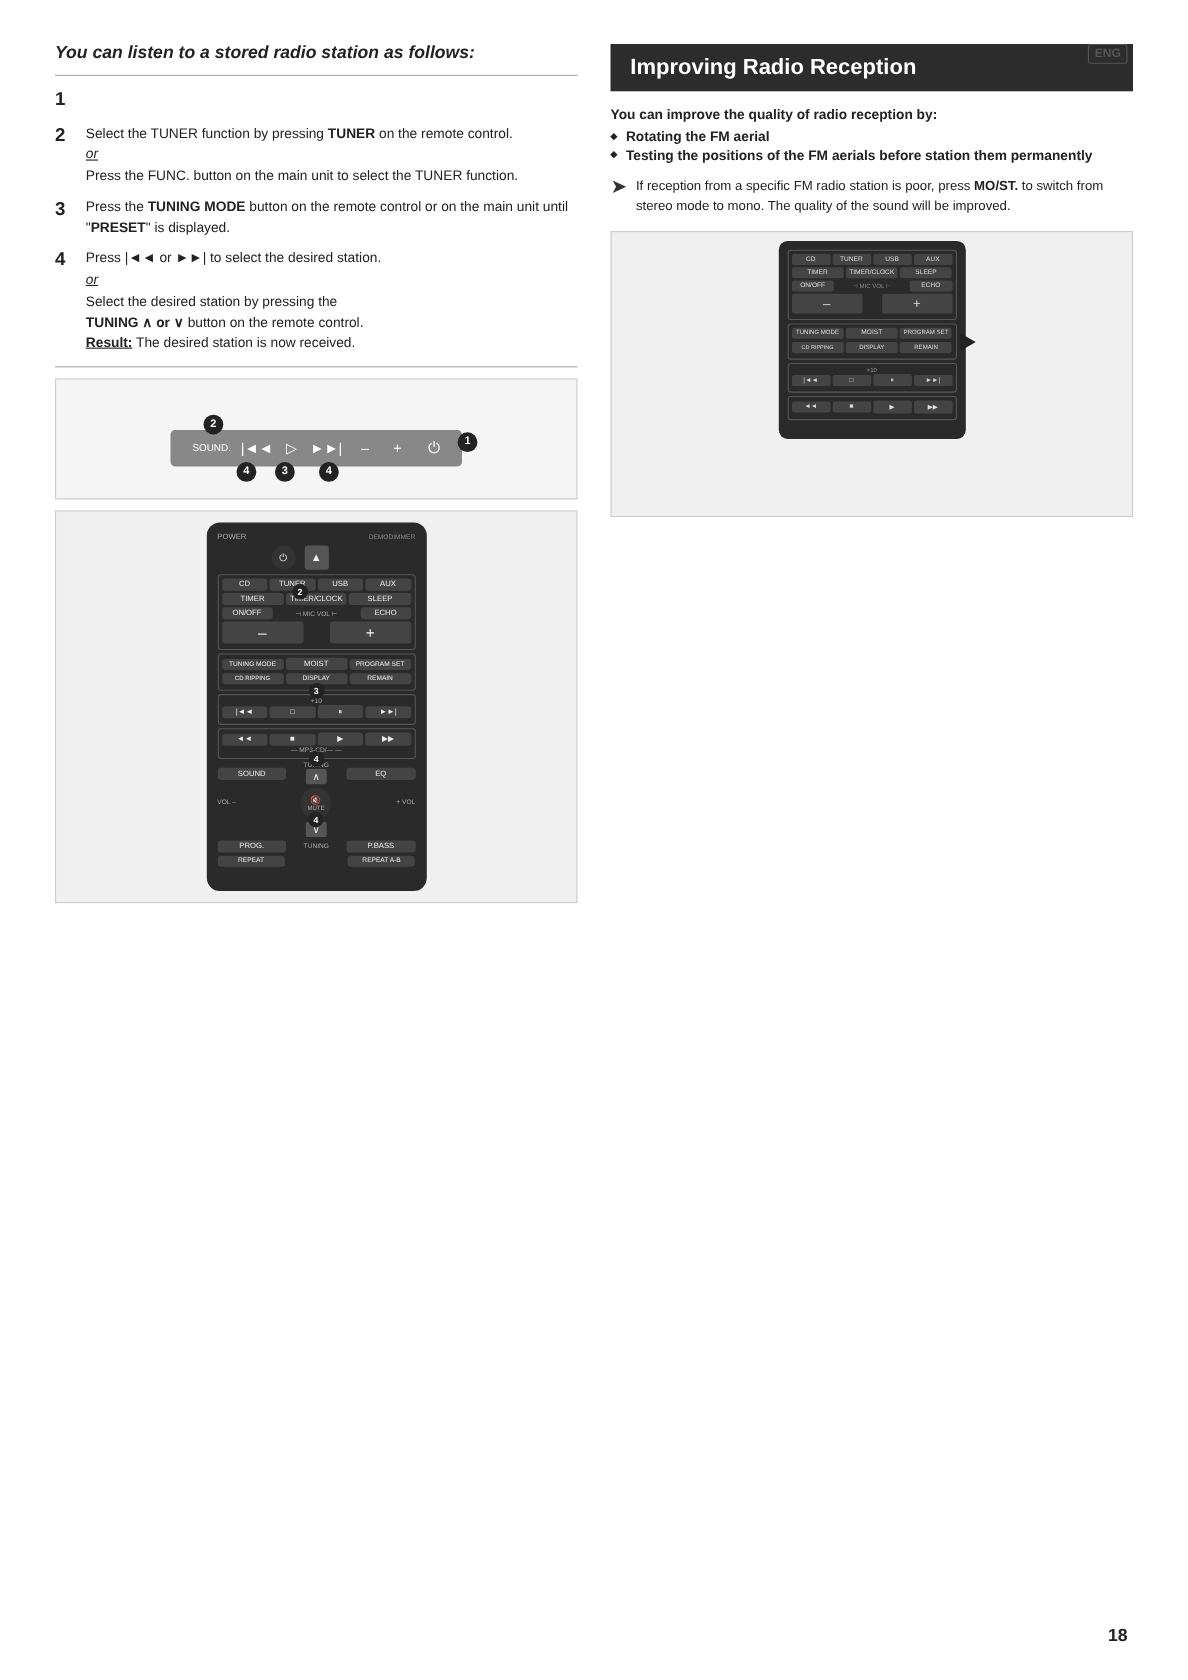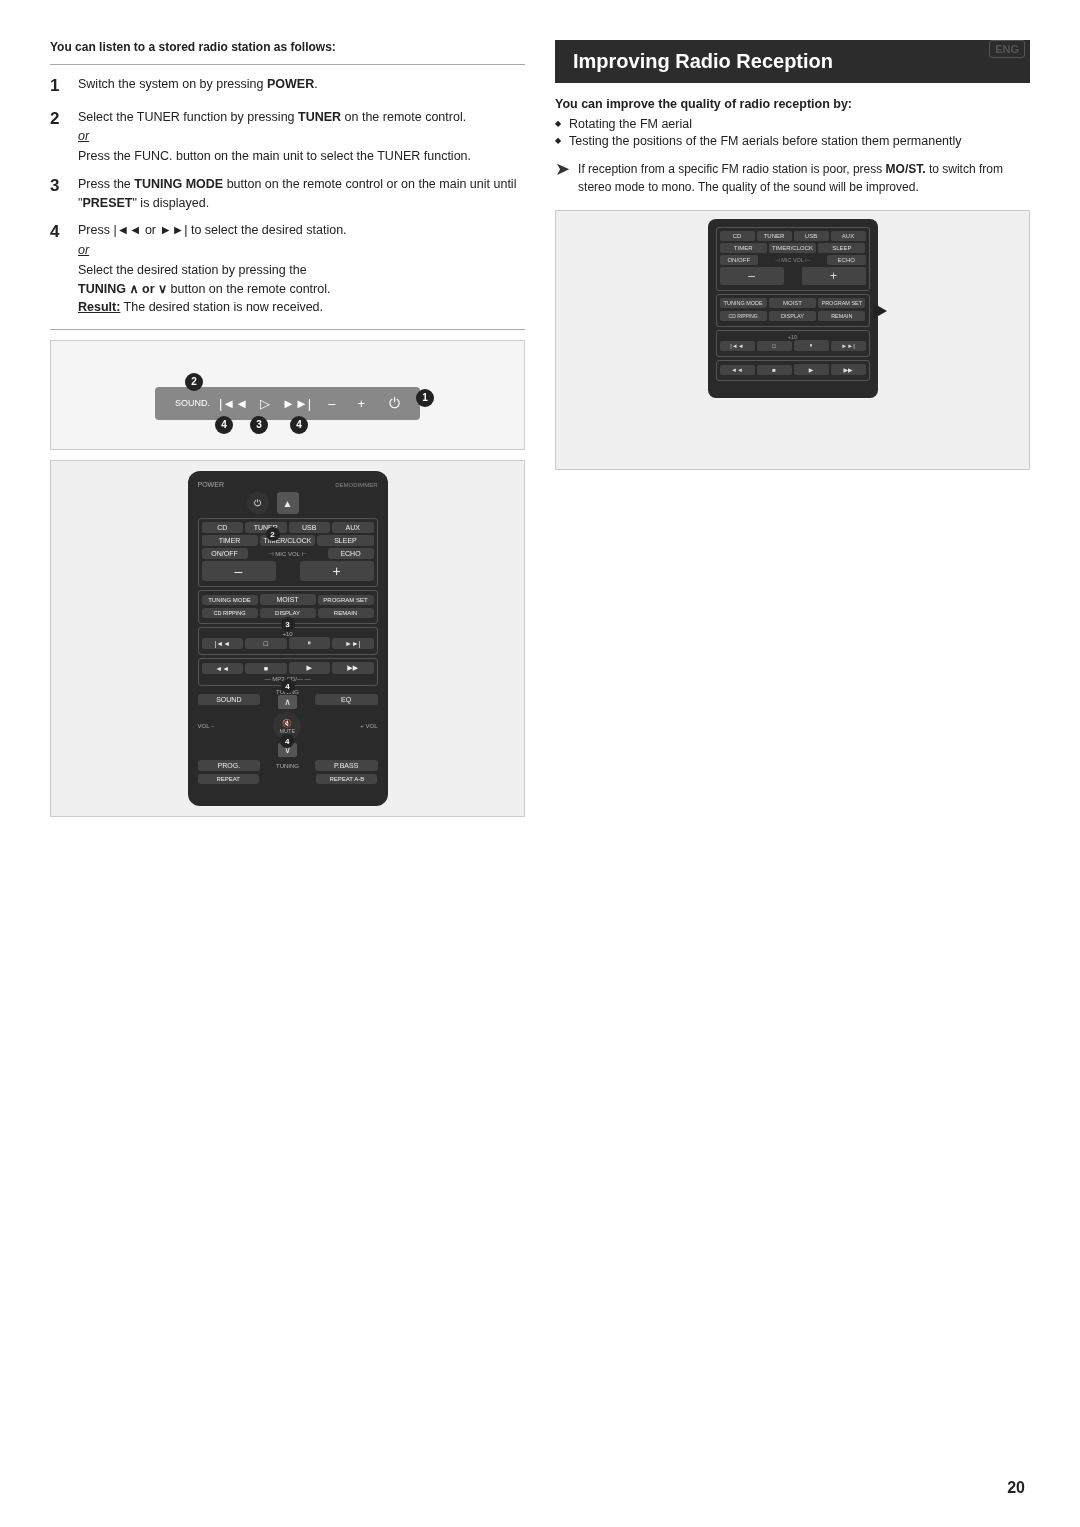--- a/index.html
+++ b/index.html
@@ -39,22 +39,23 @@
     .section-title-box.dark-gray {
       background: #2c2c2c;
     }
 
     
     .left-col {}
     .right-col {}
 
     .subtitle-bold {
       font-weight: bold;
-      font-size: 12px;
+      font-size: 16px;
       margin-bottom: 8px;
+      font-style: italic;
     }
 
     .steps-list {
       list-style: none;
       padding: 0;
       margin: 0 0 12px 0;
     }
     .steps-list li {
       display: flex;
       align-items: flex-start;
@@ -157,20 +158,21 @@
     .bullet-list {
       list-style: none;
       padding: 0;
       margin-bottom: 12px;
     }
     .bullet-list li {
       font-size: 12.5px;
       margin-bottom: 3px;
       padding-left: 14px;
       position: relative;
+      font-weight: bold;
     }
     .bullet-list li::before {
       content: '◆';
       position: absolute;
       left: 0;
       font-size: 8px;
       top: 2px;
     }
 
     .tip-box {
@@ -261,23 +263,20 @@
 
 
       <p class="subtitle-bold">You can listen to a stored radio station as follows:</p>
 
       <hr class="divider">
 
       <ol class="steps-list">
 
         <li>
           <span class="step-num">1</span>
-          <span class="step-content">
-            Switch the system on by pressing <b>POWER</b>.
-          </span>
         </li>
 
         <li>
           <span class="step-num">2</span>
           <span class="step-content">
             Select the TUNER function by pressing <b>TUNER</b> on the remote control.<br>
             <span class="or-line">or</span>
             Press the FUNC. button on the main unit to select the TUNER function.
           </span>
         </li>
@@ -536,15 +535,15 @@
             </div>
           </div>
 
         </div>
       </div>
 
     </div>
 
   </div>
 
-  <div class="page-num">20</div>
+  <div class="page-num">18</div>
 
 </div>
 
 </body></html>

